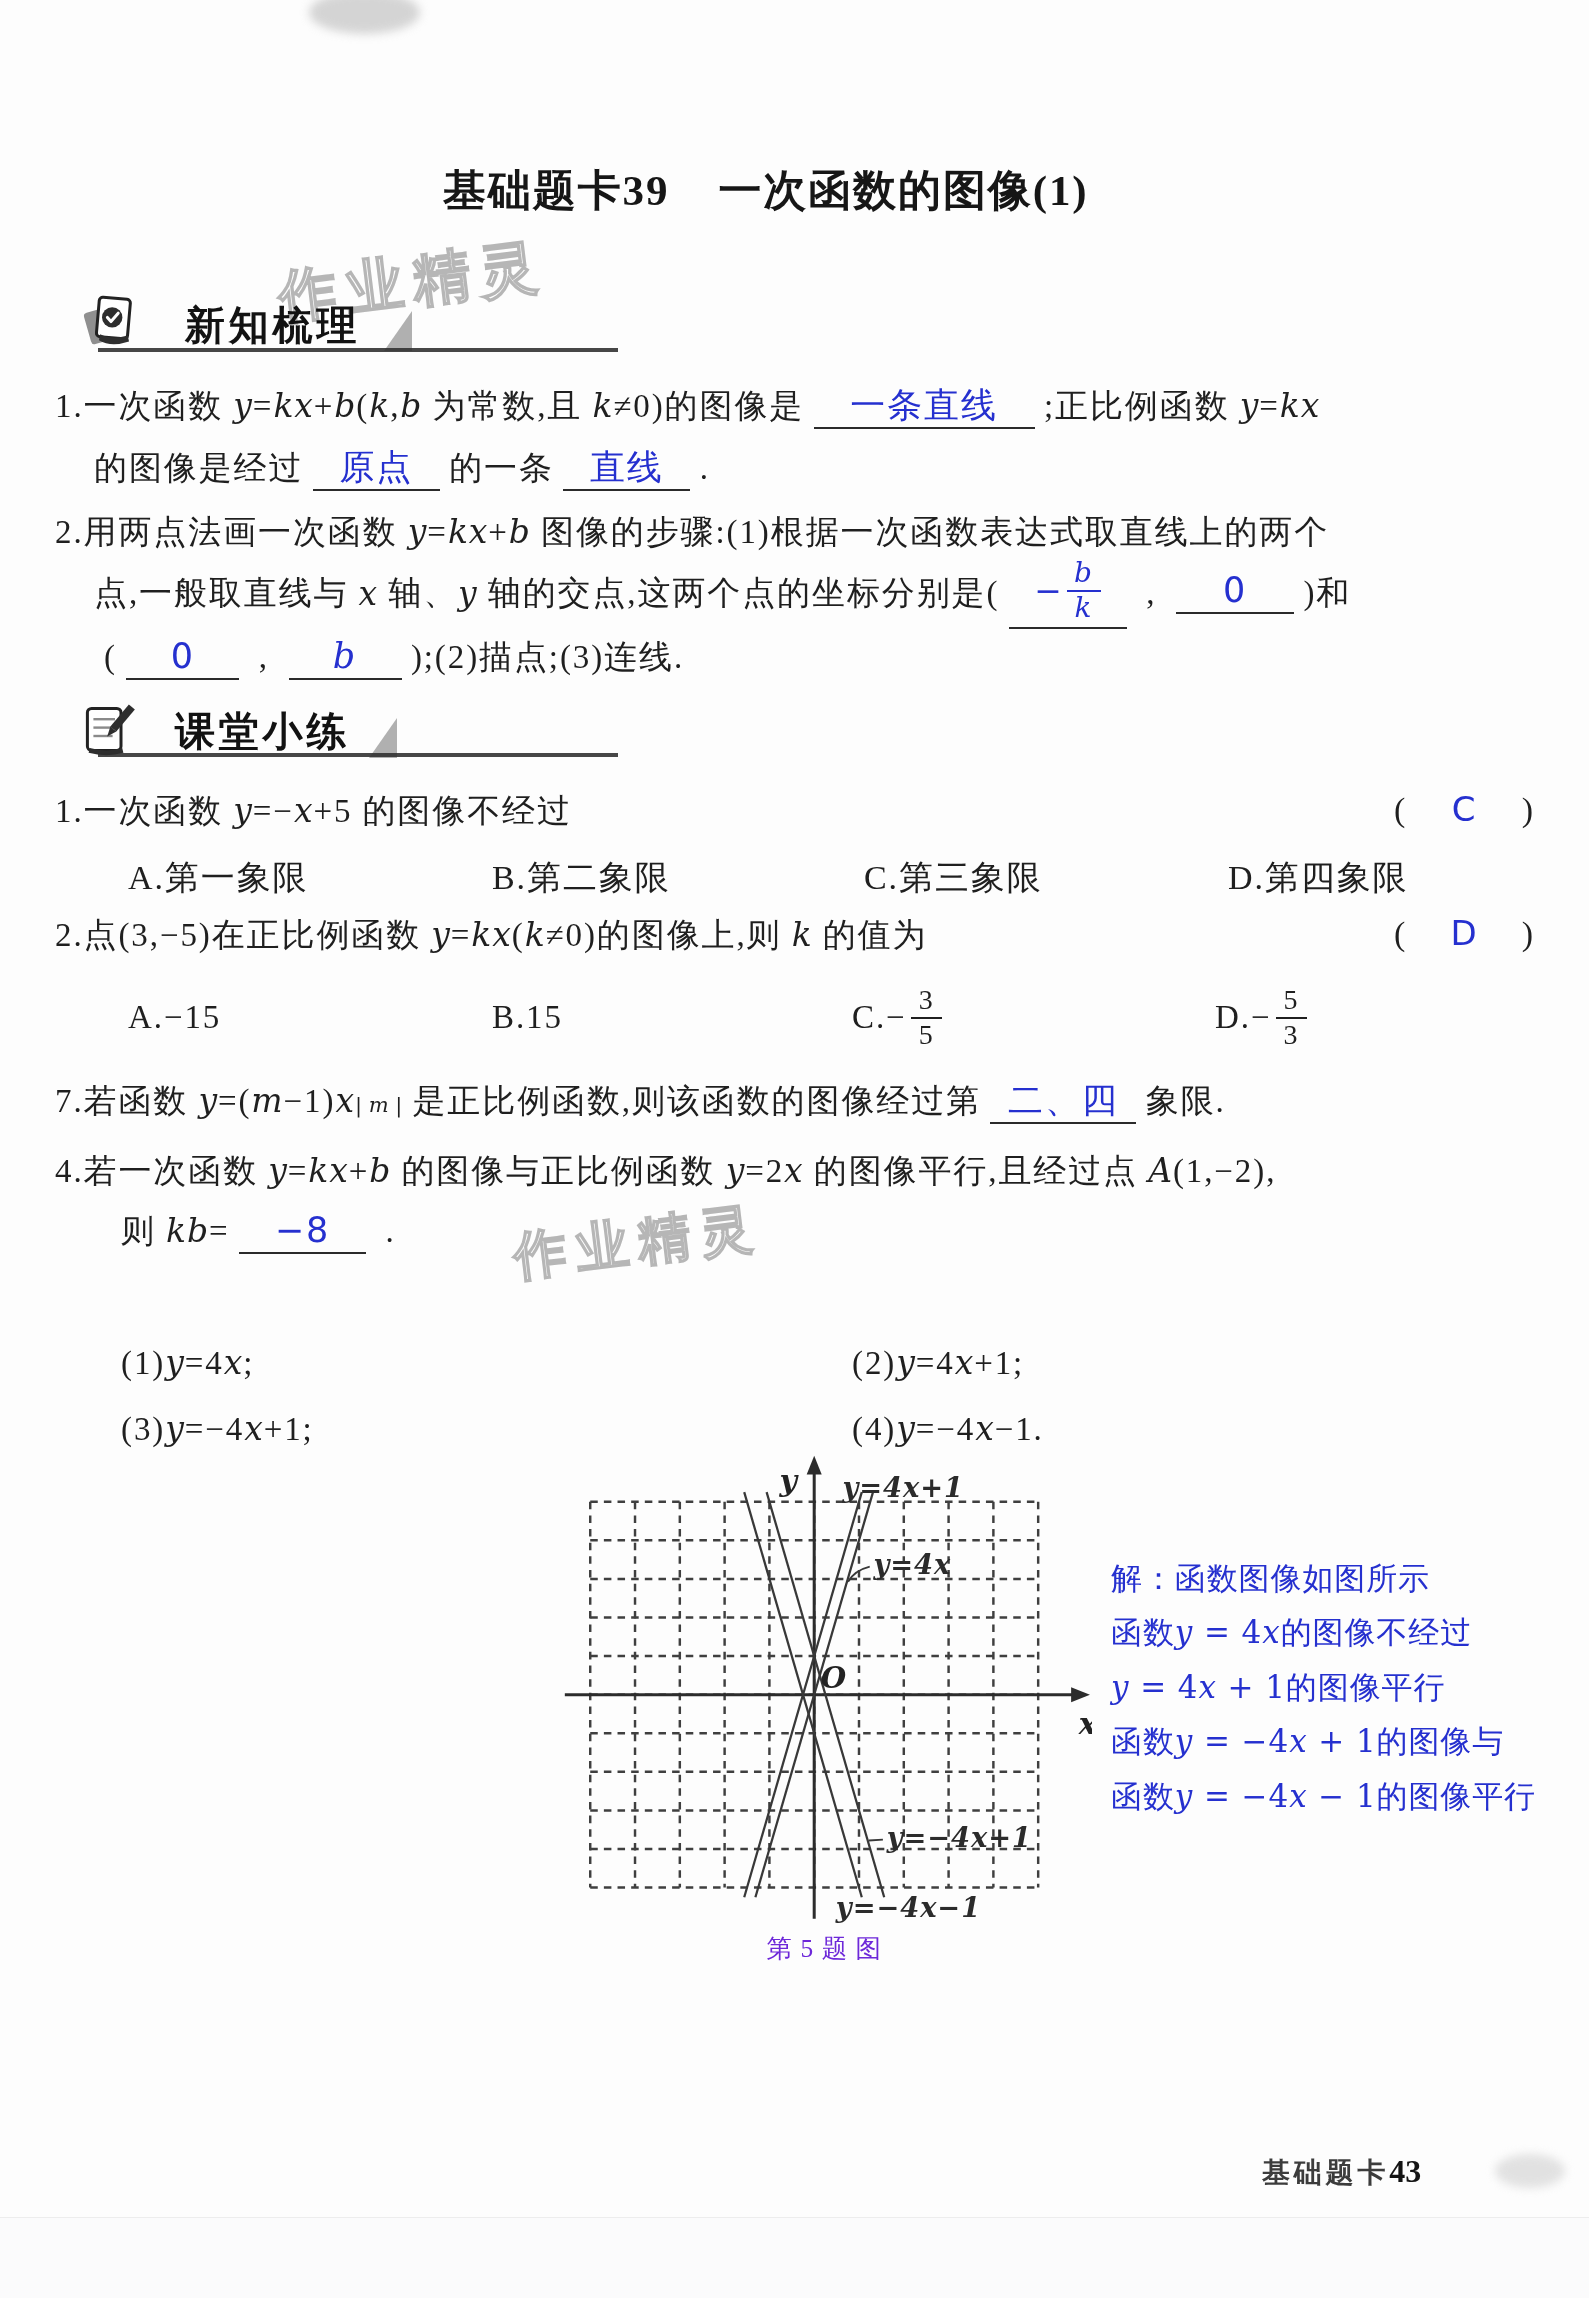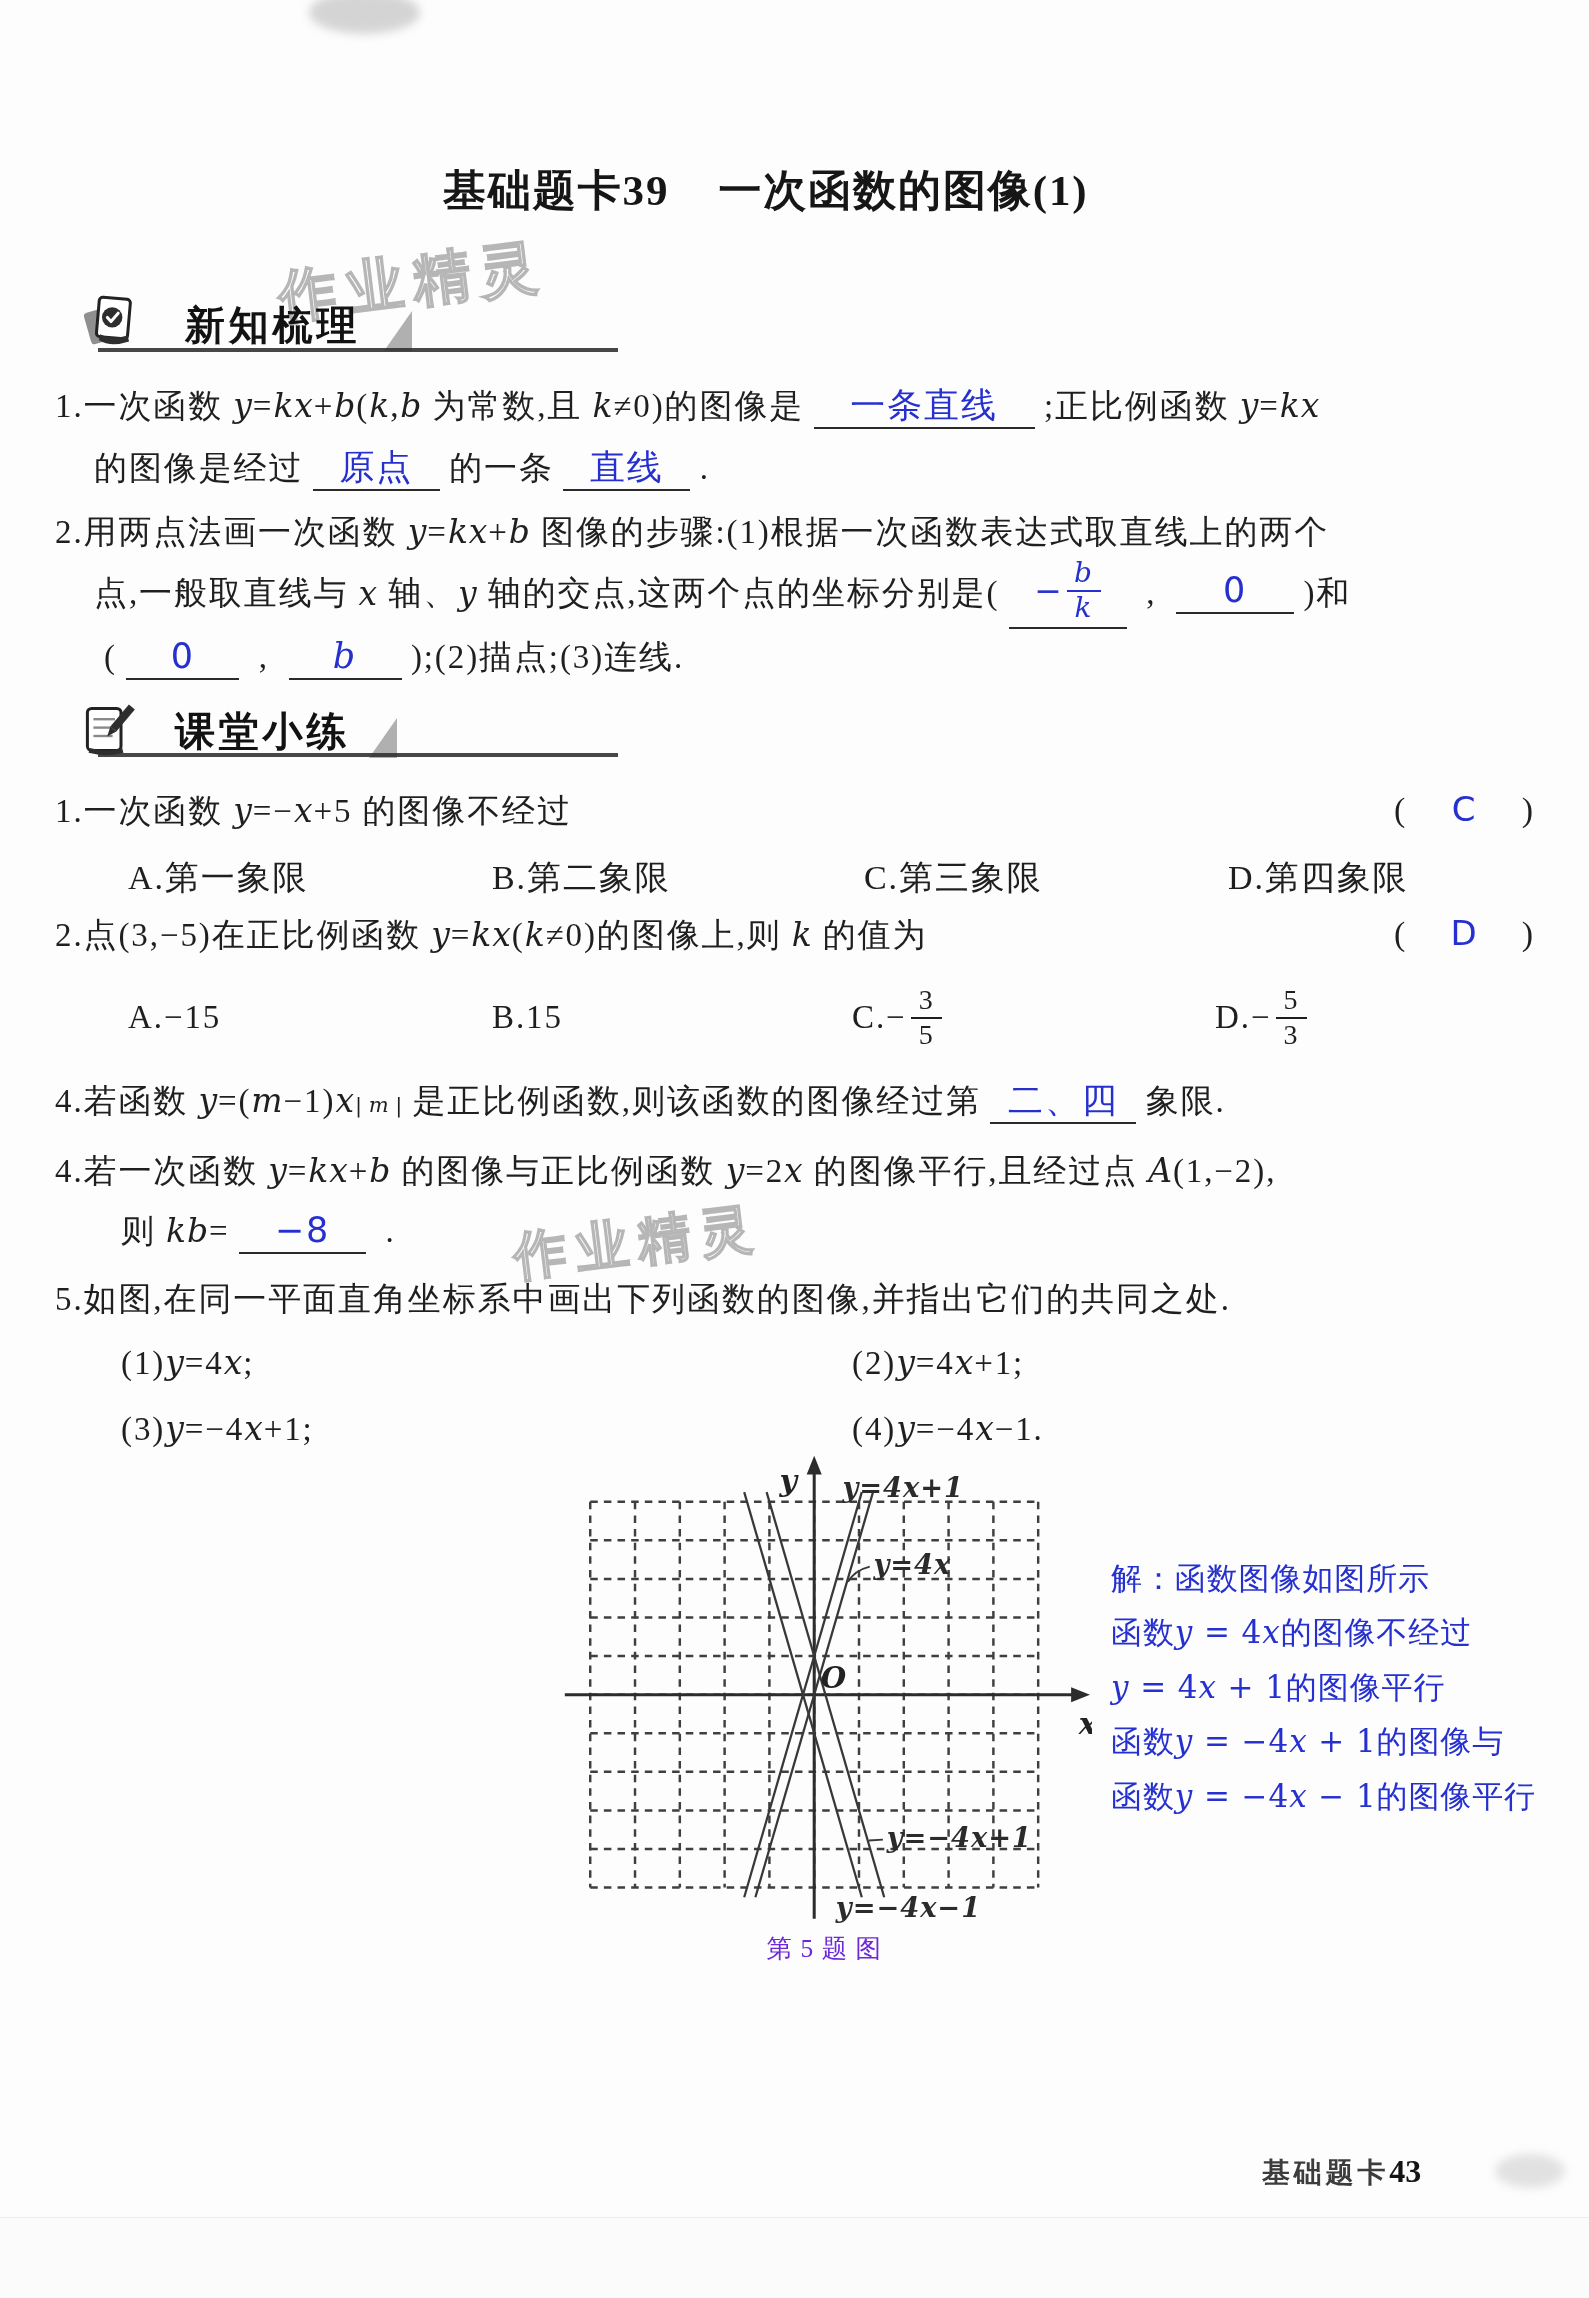--- a/index.html
+++ b/index.html
@@ -120,24 +120,23 @@
   <div class="ansbox" style="left:1394px;top:913px;">
     <span>(</span>
     <span class="letter">D</span>
     <span>)</span>
   </div>
   <div class="line vcenter" style="left:128px;top:977px;height:81px;"><span class="st">A.−15</span></div>
   <div class="line vcenter" style="left:492px;top:977px;height:81px;"><span class="st">B.15</span></div>
   <div class="line vcenter" style="left:852px;top:977px;height:81px;"><span class="st">C.−</span><span class="frwrap"><span class="frstack"><span class="frnum">3</span><span class="frden">5</span></span></span></div>
   <div class="line vcenter" style="left:1215px;top:977px;height:81px;"><span class="st">D.−</span><span class="frwrap"><span class="frstack"><span class="frnum">5</span><span class="frden">3</span></span></span></div>
 
-  <div class="line" style="left:55px;top:1079px;"><span class="st">4.若函数 </span><span class="sm">y</span><span class="st">=(</span><span class="sm">m</span><span class="st">−1)</span><span class="sm">x</span><span class="ssup">| m |</span><span class="st"> 是正比例函数,则该函数的图像经过第</span><span class="blank" style="min-width: 146px;"><span class="ans">二、四</span></span><span class="st">象限.</span></div>
+  <div class="line" style="left:55px;top:1079px;"><span class="st">7.若函数 </span><span class="sm">y</span><span class="st">=(</span><span class="sm">m</span><span class="st">−1)</span><span class="sm">x</span><span class="ssup">| m |</span><span class="st"> 是正比例函数,则该函数的图像经过第</span><span class="blank" style="min-width: 146px;"><span class="ans">二、四</span></span><span class="st">象限.</span></div>
   <div class="line" style="left:55px;top:1149px;"><span class="st">4.若一次函数 </span><span class="sm">y</span><span class="st">=</span><span class="sm">kx</span><span class="st">+</span><span class="sm">b</span><span class="st"> 的图像与正比例函数 </span><span class="sm">y</span><span class="st">=2</span><span class="sm">x</span><span class="st"> 的图像平行,且经过点 </span><span class="sm">A</span><span class="st">(1,−2),</span></div>
   <div class="line" style="left:121px;top:1209px;"><span class="st">则 </span><span class="sm">kb</span><span class="st">=</span><span class="blank" style="min-width: 127px;"><span class="ans">−8</span></span><span class="st"> .</span></div>
-  <div class="line" style="left:55px;top:1277px;"><span class="st">5.如图,在同一平面直角坐标系中画出下列函数的图像,并指出它们的共同之处.</span></div>
   <div class="line" style="left:121px;top:1343px;"><span class="st">(1)</span><span class="sm">y</span><span class="st">=4</span><span class="sm">x</span><span class="st">;</span></div>
   <div class="line" style="left:852px;top:1343px;"><span class="st">(2)</span><span class="sm">y</span><span class="st">=4</span><span class="sm">x</span><span class="st">+1;</span></div>
   <div class="line" style="left:121px;top:1409px;"><span class="st">(3)</span><span class="sm">y</span><span class="st">=−4</span><span class="sm">x</span><span class="st">+1;</span></div>
   <div class="line" style="left:852px;top:1409px;"><span class="st">(4)</span><span class="sm">y</span><span class="st">=−4</span><span class="sm">x</span><span class="st">−1.</span></div>
 
   <svg class="graph" viewBox="560 1540 600 560">
     <g id="grid-lines" stroke="#3f3f3f" stroke-width="2.6" stroke-dasharray="8 6.5">
         <line x1="627" y1="1595" x2="627" y2="2005"></line>
         <line x1="674.6" y1="1595" x2="674.6" y2="2005"></line>
         <line x1="722.2" y1="1595" x2="722.2" y2="2005"></line>

